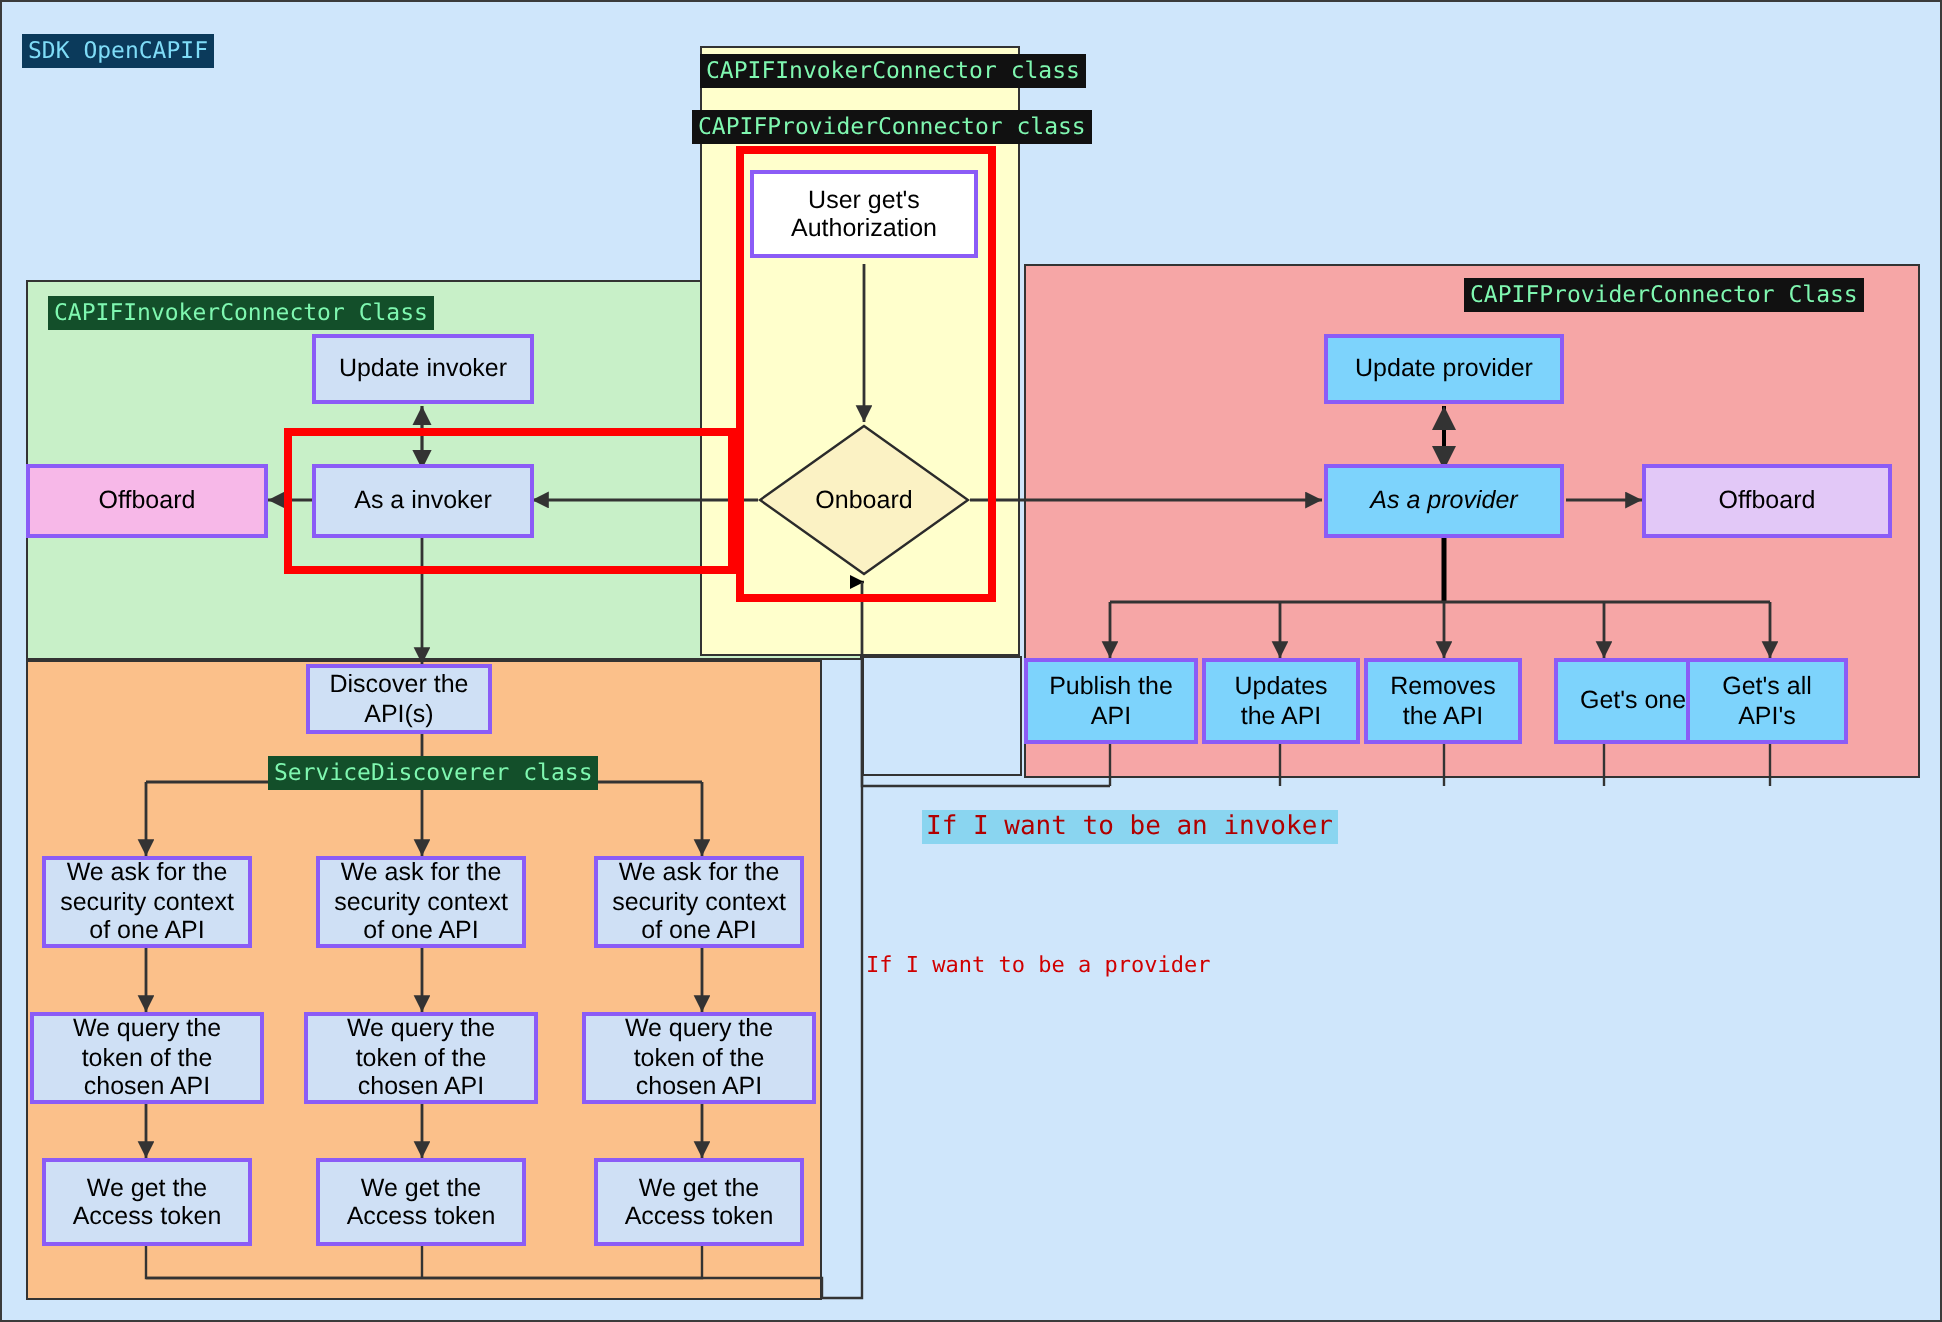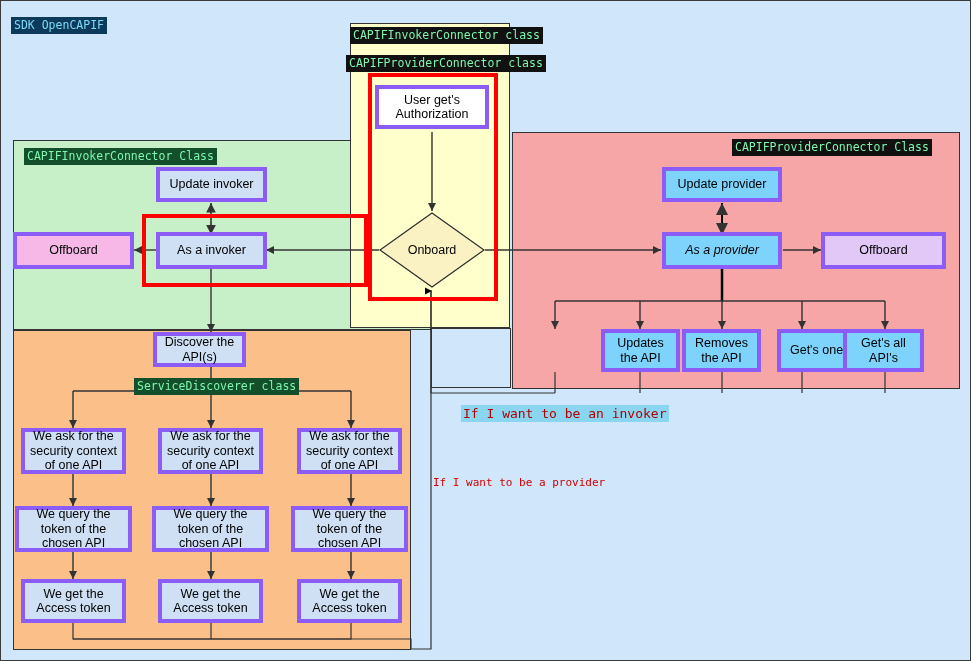--- a/index.html
+++ b/index.html
@@ -35,21 +35,21 @@
     line-height: 15px;
     padding: 1px 3px;
     white-space: nowrap;
   }
   .tag-dark-green { background: #134f2a; color: #7ff7b0; }
   .tag-dark-blue  { background: #0b3a5b; color: #7fdcf7; }
   .tag-black      { background: #111111; color: #7ff7b0; }
 
   
   .node {
-    border: 4px solid #8b5cf6;
+    border: 2px solid #8b5cf6;
     background: #cfe0f5;
     color: #000;
     font-size: 12.5px;
     line-height: 14.5px;
     text-align: center;
     display: flex;
     align-items: center;
     justify-content: center;
     padding: 2px 4px;
   }
@@ -227,20 +227,23 @@
   </div>
 
   <div class="abs node node-peach" style="left:661px; top:231px; width:120px; height:37px;font-style:italic;">
     <span>As a provider</span>
   </div>
 
   <div class="abs node node-lilac" style="left:820px; top:231px; width:125px; height:37px;">
     <span>Offboard</span>
   </div>
 
+  <div class="abs node node-peach" style="left:511px; top:328px; width:87px; height:43px;">
+    <span>Publish the API</span>
+  </div>
   <div class="abs node node-peach" style="left:600px; top:328px; width:79px; height:43px;">
     <span>Updates the API</span>
   </div>
   <div class="abs node node-peach" style="left:681px; top:328px; width:79px; height:43px;">
     <span>Removes the API</span>
   </div>
   <div class="abs node node-peach" style="left:776px; top:328px; width:102px; height:43px;">
     <span>Get's one API</span>
   </div>
   <div class="abs node node-peach" style="left:842px; top:328px; width:81px; height:43px;">

